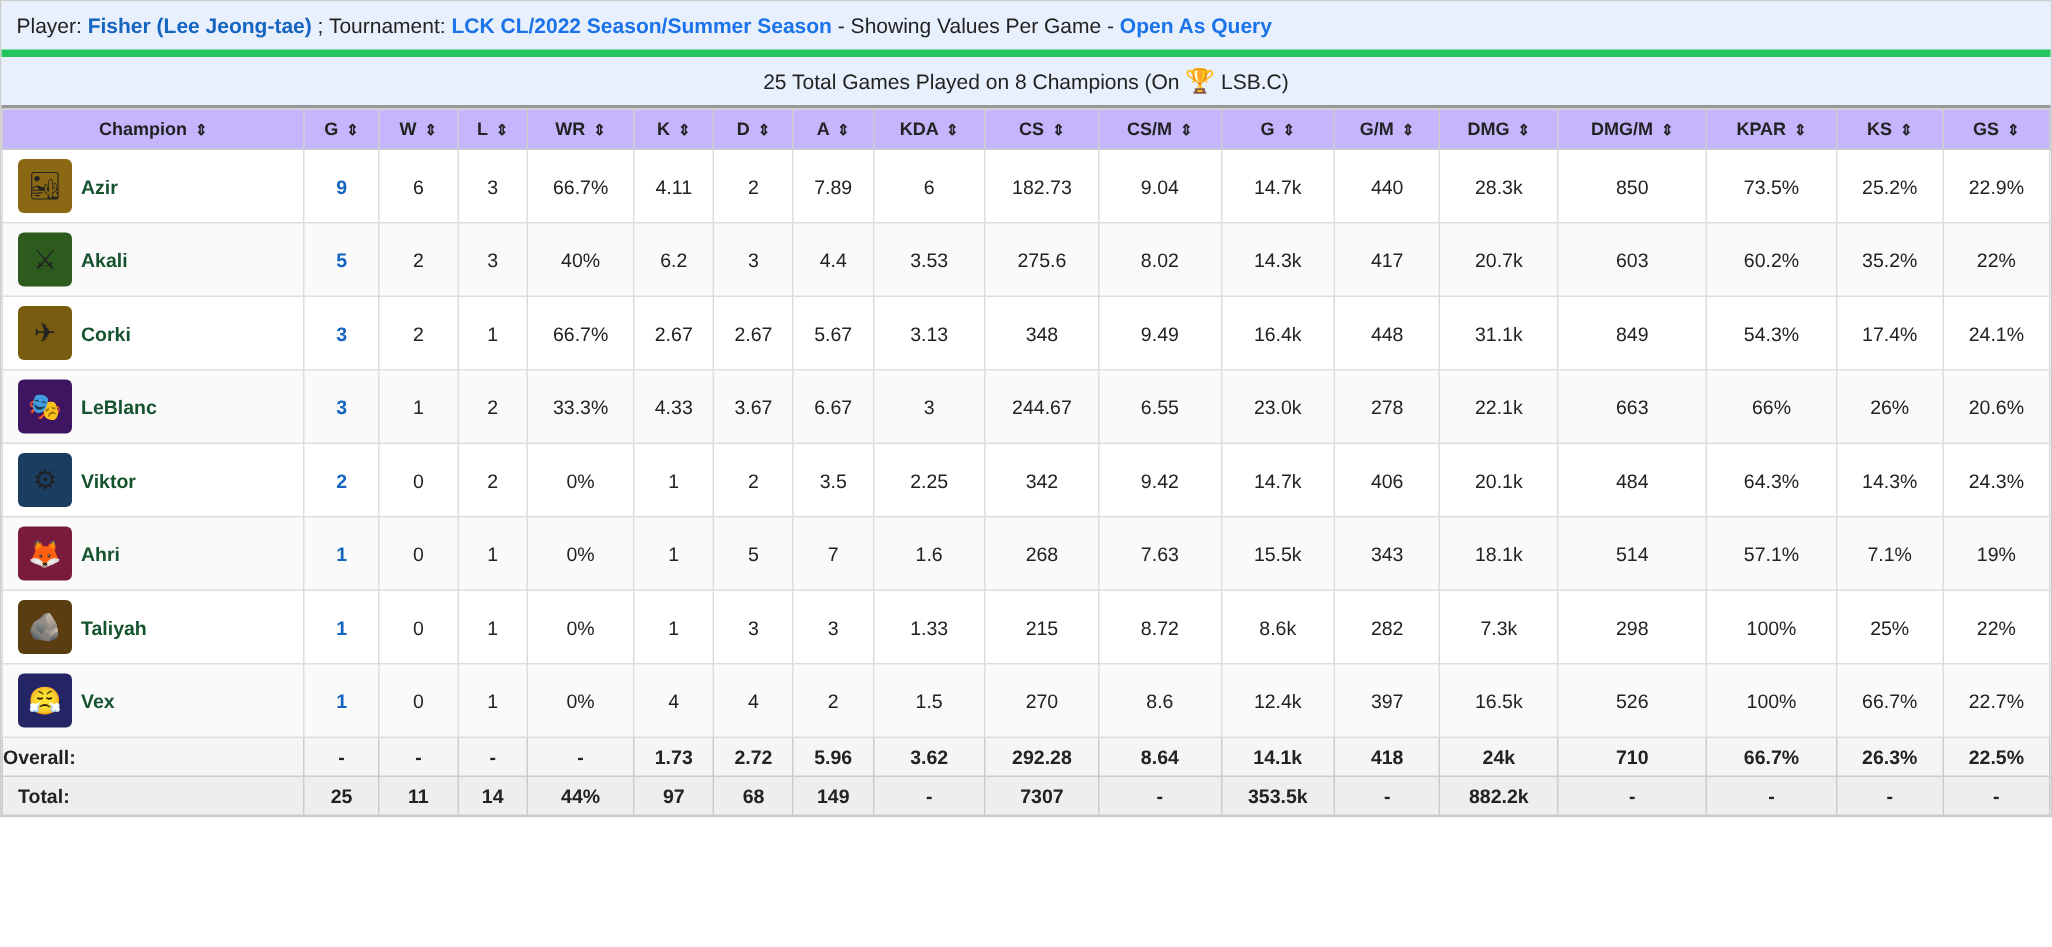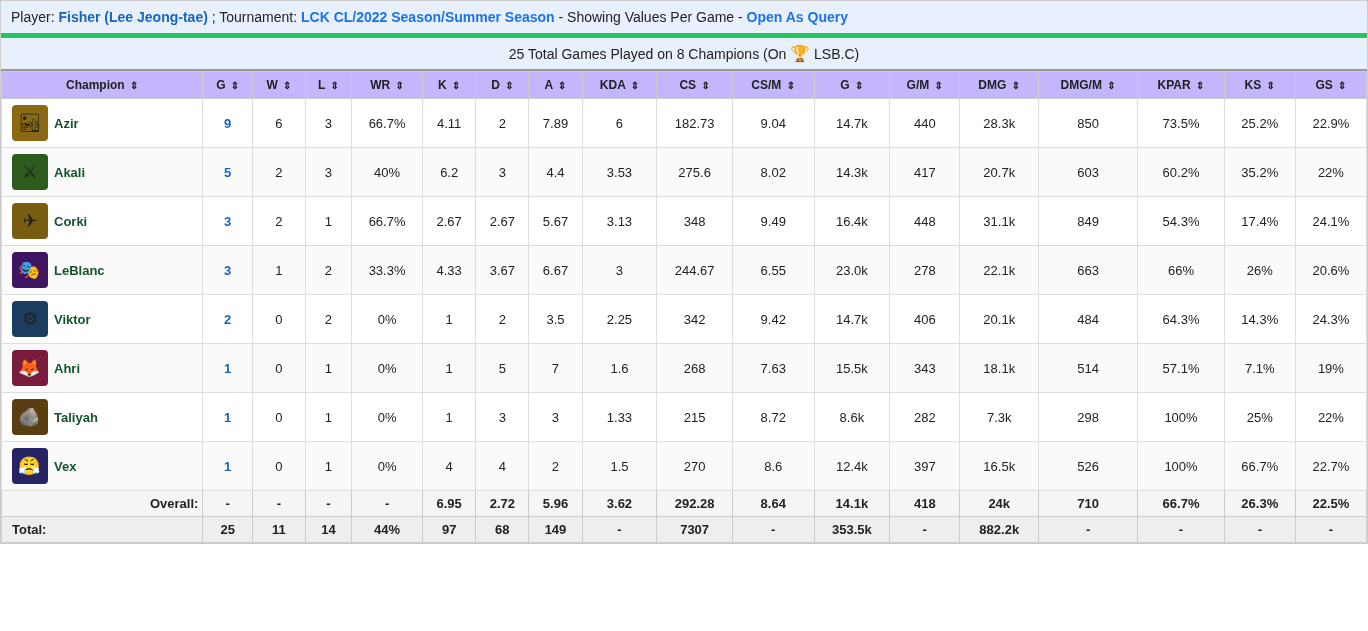--- a/index.html
+++ b/index.html
@@ -90,22 +90,22 @@
       font-weight: bold;
       color: #14532d;
     }
     .blue-num { color: #1565c0; font-weight: bold; }
     .footer-row td {
       background: #f5f5f5;
       font-weight: bold;
       border: 1px solid #ccc;
     }
     .footer-row td:first-child {
-      text-align: right;
-      padding-left: 28px;
+      text-align: left;
+      padding-left: 0;
     }
     .total-row td {
       background: #eeeeee;
       font-weight: bold;
       border: 1px solid #ccc;
     }
     .total-row td:first-child {
       text-align: left;
       padding-left: 10px;
     }
@@ -354,21 +354,21 @@
           <td>100%</td>
           <td>66.7%</td>
           <td>22.7%</td>
         </tr>
         <tr class="footer-row">
           <td>Overall:</td>
           <td>-</td>
           <td>-</td>
           <td>-</td>
           <td>-</td>
-          <td>6.95</td>
+          <td>1.73</td>
           <td>2.72</td>
           <td>5.96</td>
           <td>3.62</td>
           <td>292.28</td>
           <td>8.64</td>
           <td>14.1k</td>
           <td>418</td>
           <td>24k</td>
           <td>710</td>
           <td>66.7%</td>

